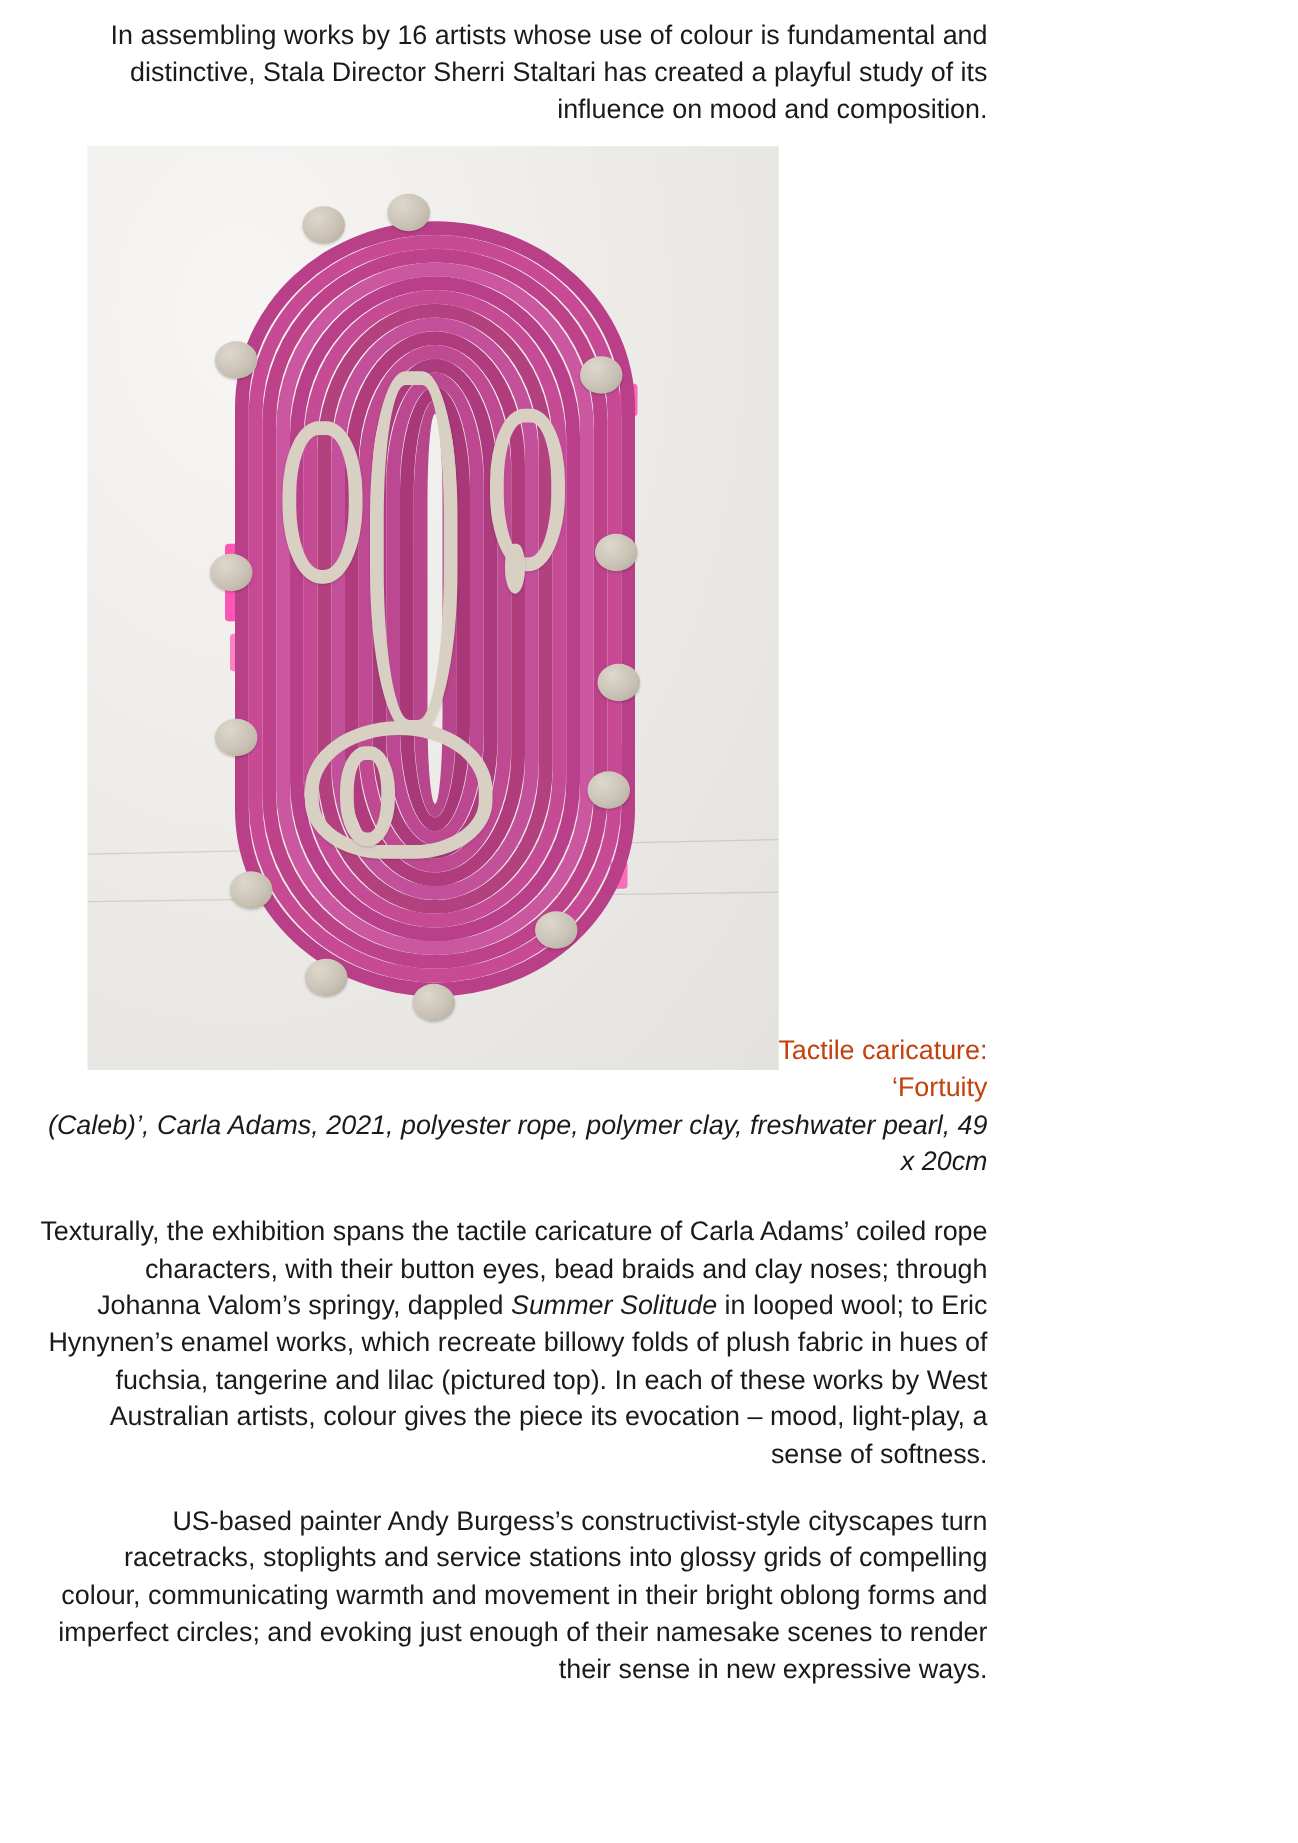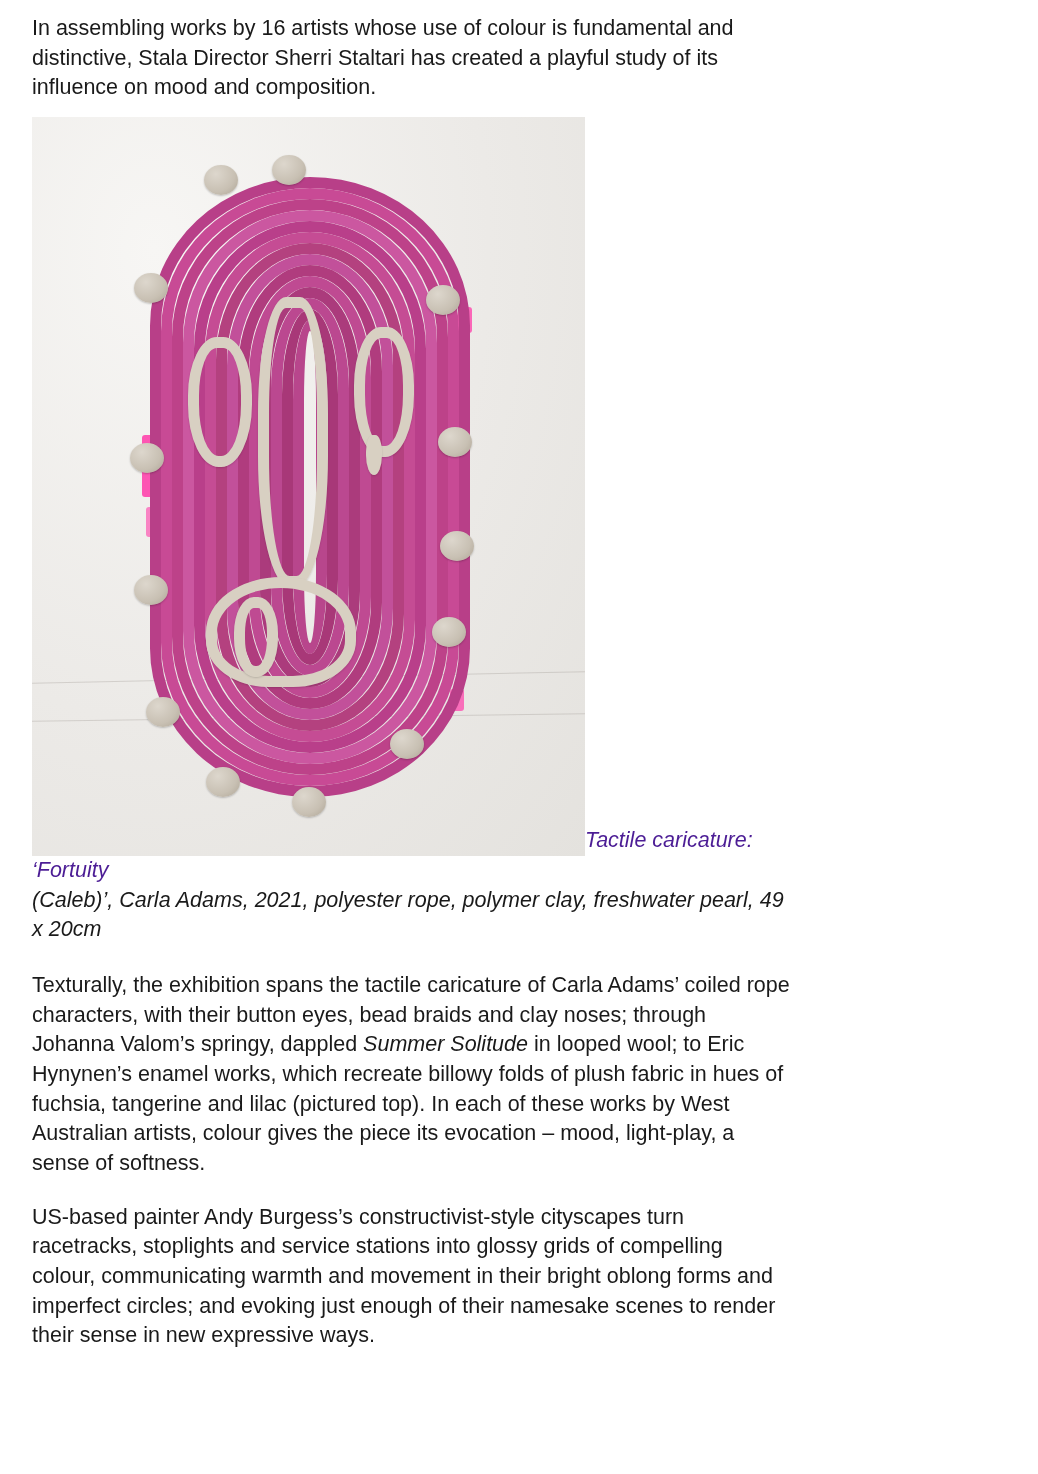--- a/index.html
+++ b/index.html
@@ -11,20 +11,21 @@
     width: 1038px;
     height: 1474px;
     font-family: "Liberation Sans", sans-serif;
     color: #000000;
     overflow: hidden;
   }
   .page {
     box-sizing: border-box;
     width: 830px;
     padding: 14px 40px 0 32px;
+    text-align: right;
   }
   p.body-text {
     font-size: 21.5px;
     line-height: 1.38;
     margin: 0 0 24px 0;
     color: #1a1a1a;
   }
   p.lead {
     margin-bottom: 14px;
   }
@@ -89,23 +90,22 @@
     box-shadow: 0 1px 2px rgba(0,0,0,0.15);
   }
   .pink-thread {
     position: absolute;
     background: #ff3aa8;
     border-radius: 3px;
   }
   .caption-inline {
     display: inline;
     font-size: 21.5px;
-    font-style: italic;
     line-height: 1.38;
-    color: #4c1d95;
+    color: #c2410c;
   }
   .caption-rest {
     font-size: 21.5px;
     font-style: italic;
     line-height: 1.38;
     color: #1a1a1a;
     margin: 0 0 26px 0;
   }
   em.title-italic { font-style: italic; }
 </style>

